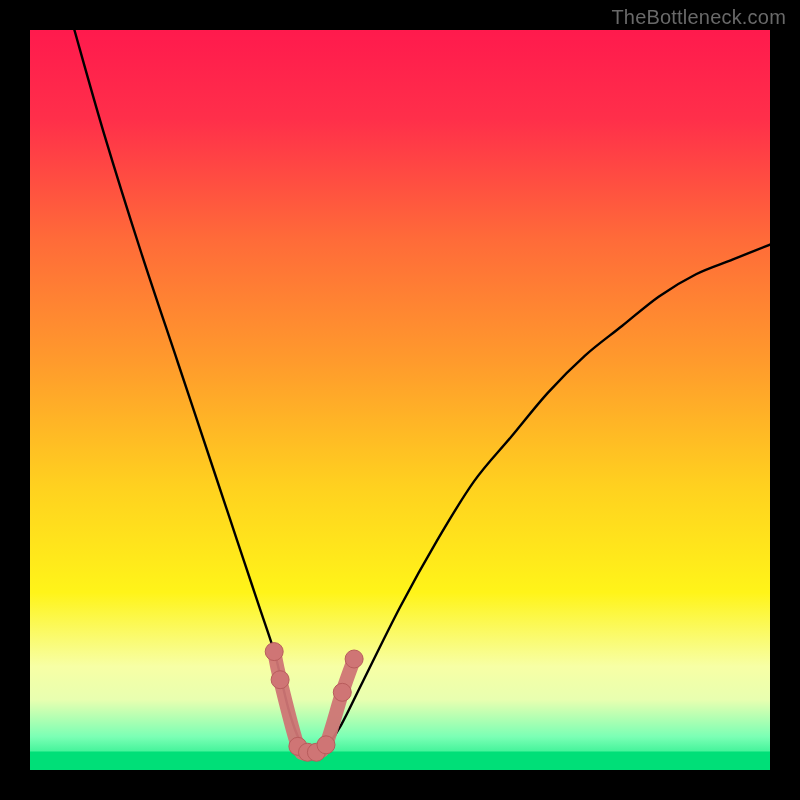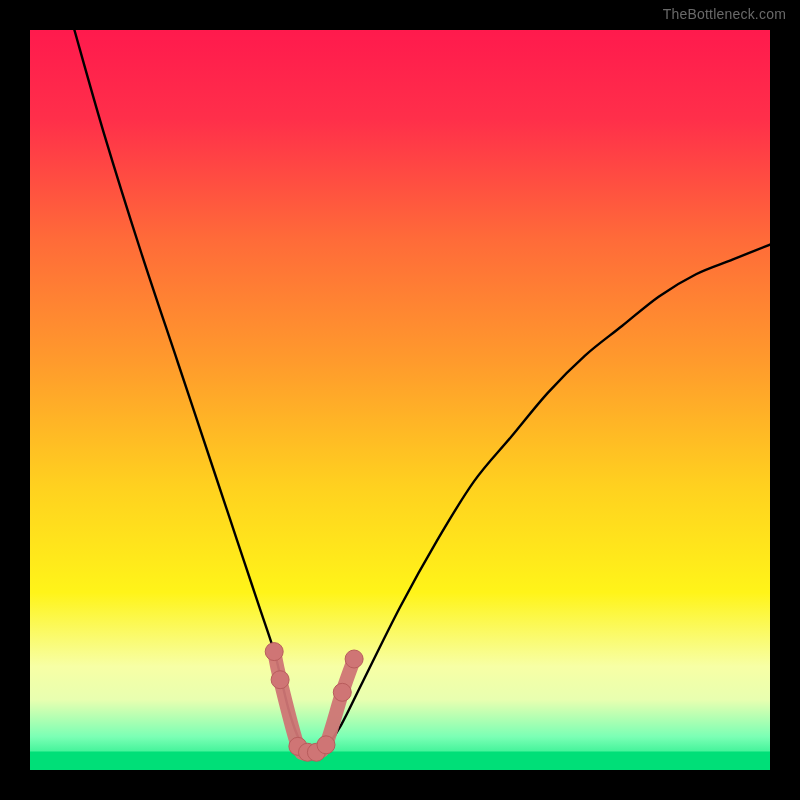--- a/index.html
+++ b/index.html
@@ -14,21 +14,21 @@
     position: relative;
     width: 800px;
     height: 800px;
     background: #000000;
   }
   .watermark {
     position: absolute;
     top: 6px;
     right: 14px;
     font-family: Arial, Helvetica, sans-serif;
-    font-size: 14px;
+    font-size: 20px;
     color: #696969;
     letter-spacing: 0.2px;
     z-index: 3;
   }
   .plot-area {
     position: absolute;
     left: 30px;
     top: 30px;
     width: 740px;
     height: 740px;

